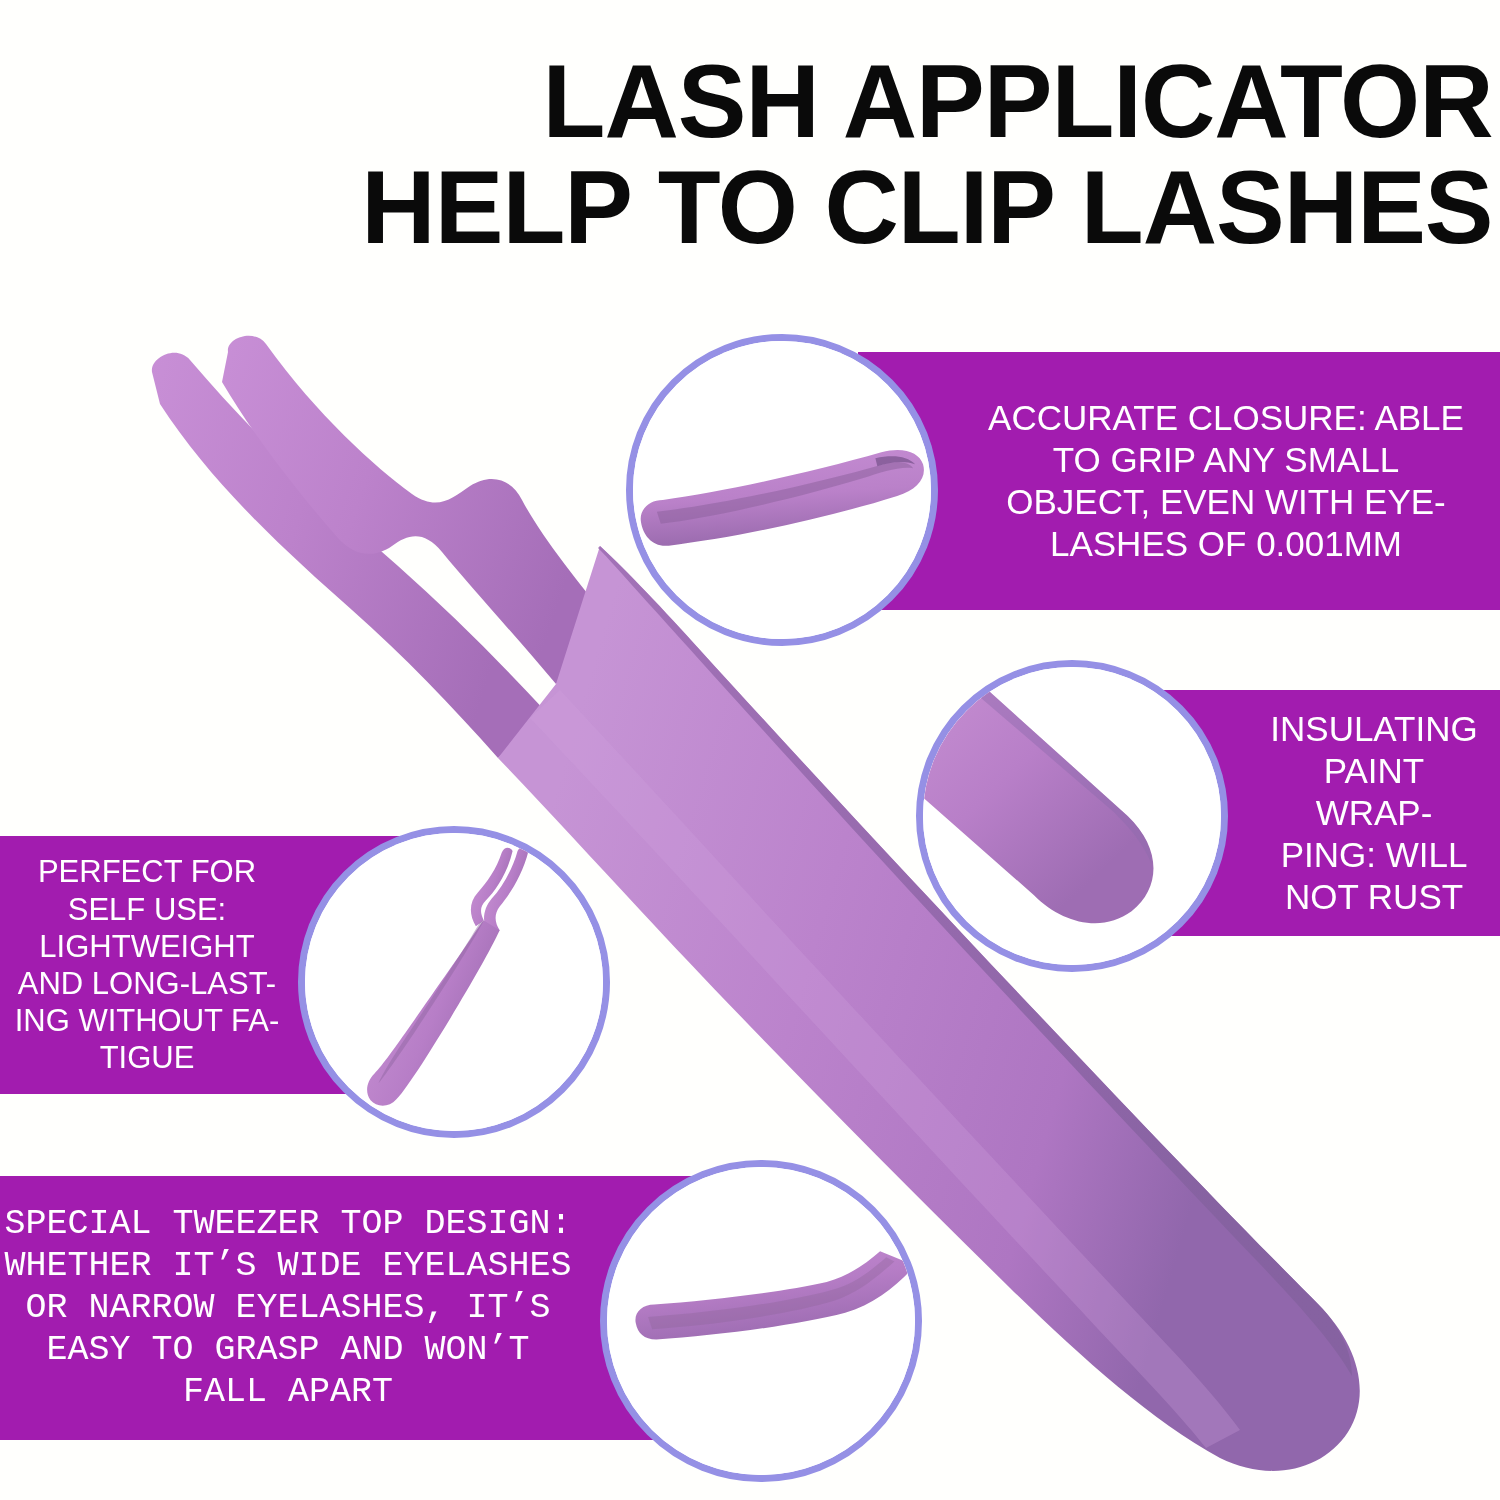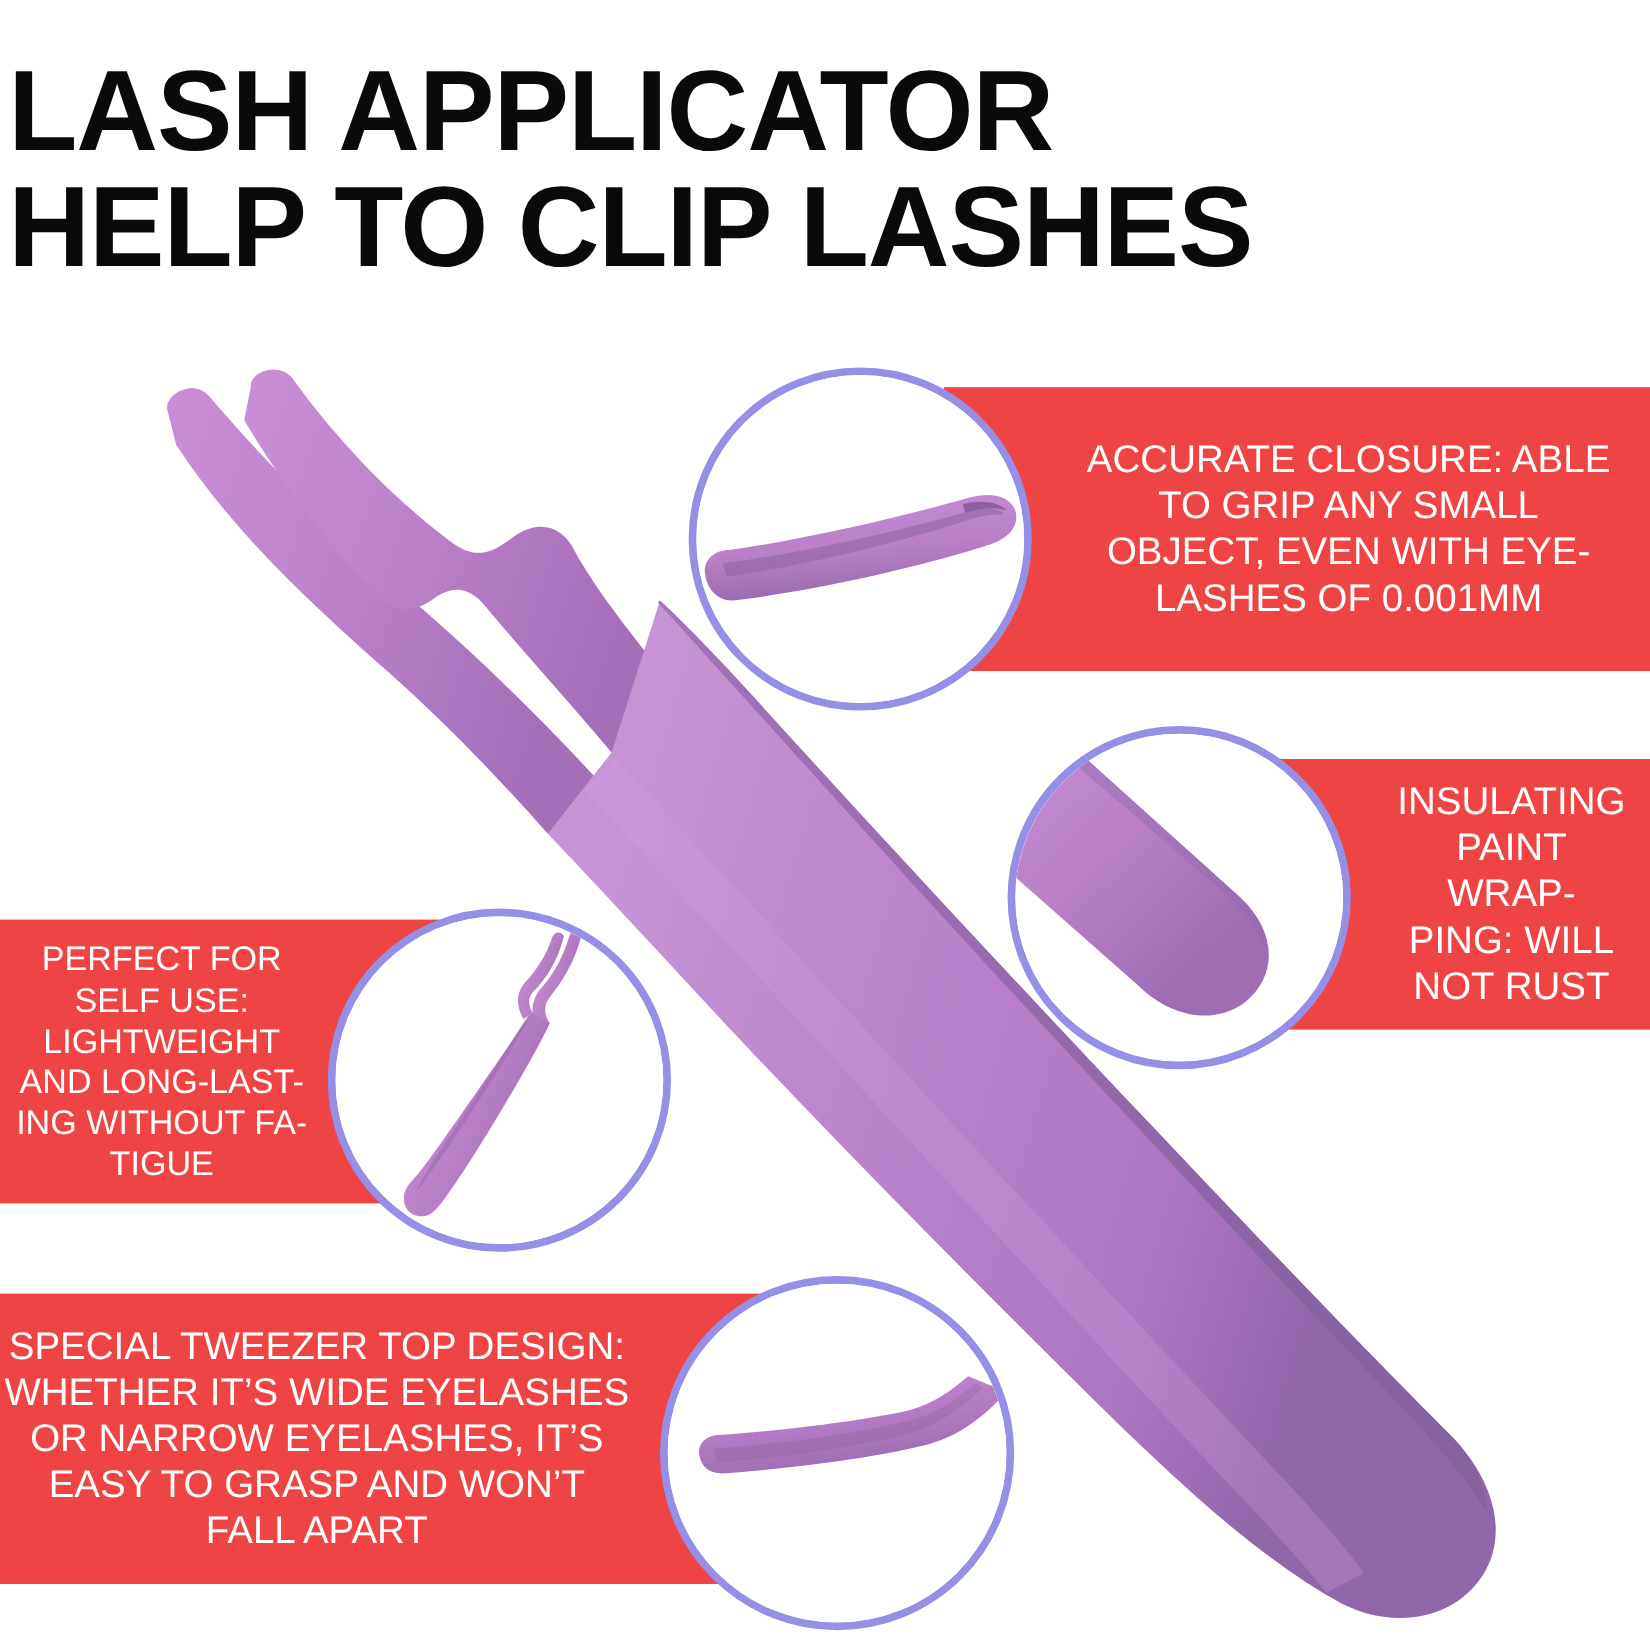--- a/index.html
+++ b/index.html
@@ -15,35 +15,35 @@
     overflow: hidden;
     font-family: "Liberation Sans", sans-serif;
   }
 
   
   .headline {
     position: absolute;
     left: 0;
     top: 48px;
     width: 1500px;
-    text-align: left;
+    text-align: right;
     color: #0a0a0a;
     font-family: "Liberation Sans", sans-serif;
     font-weight: bold;
     font-size: 104px;
     line-height: 1.02;
     letter-spacing: -1px;
   }
   .headline .ln1 { display:block; transform: scaleX(0.99); }
   .headline .ln2 { display:block; transform: scaleX(0.99); }
 
   
   .band {
     position: absolute;
-    background: #ef4444;
+    background: #a21caf;
     color: #ffffff;
     display: flex;
     align-items: center;
     justify-content: center;
     text-align: center;
     font-family: "Liberation Sans", sans-serif;
     font-weight: normal;
     line-height: 1.20;
     box-sizing: border-box;
     z-index: 3;
@@ -62,20 +62,21 @@
   }
   #band-selfuse {
     left: 0px;    top: 836px;  width: 400px;  height: 258px;
     padding-left: 14px; padding-right: 120px;
     font-size: 31px;
   }
   #band-special {
     left: 0px;    top: 1176px; width: 700px;  height: 264px;
     padding-right: 124px;
     font-size: 35px;
+    font-family: Liberation Mono, monospace;
   }
 
   
   .bubble {
     position: absolute;
     border-radius: 50%;
     background: #ffffff;
     border: 7px solid #9590e5;
     box-sizing: border-box;
     overflow: hidden;

